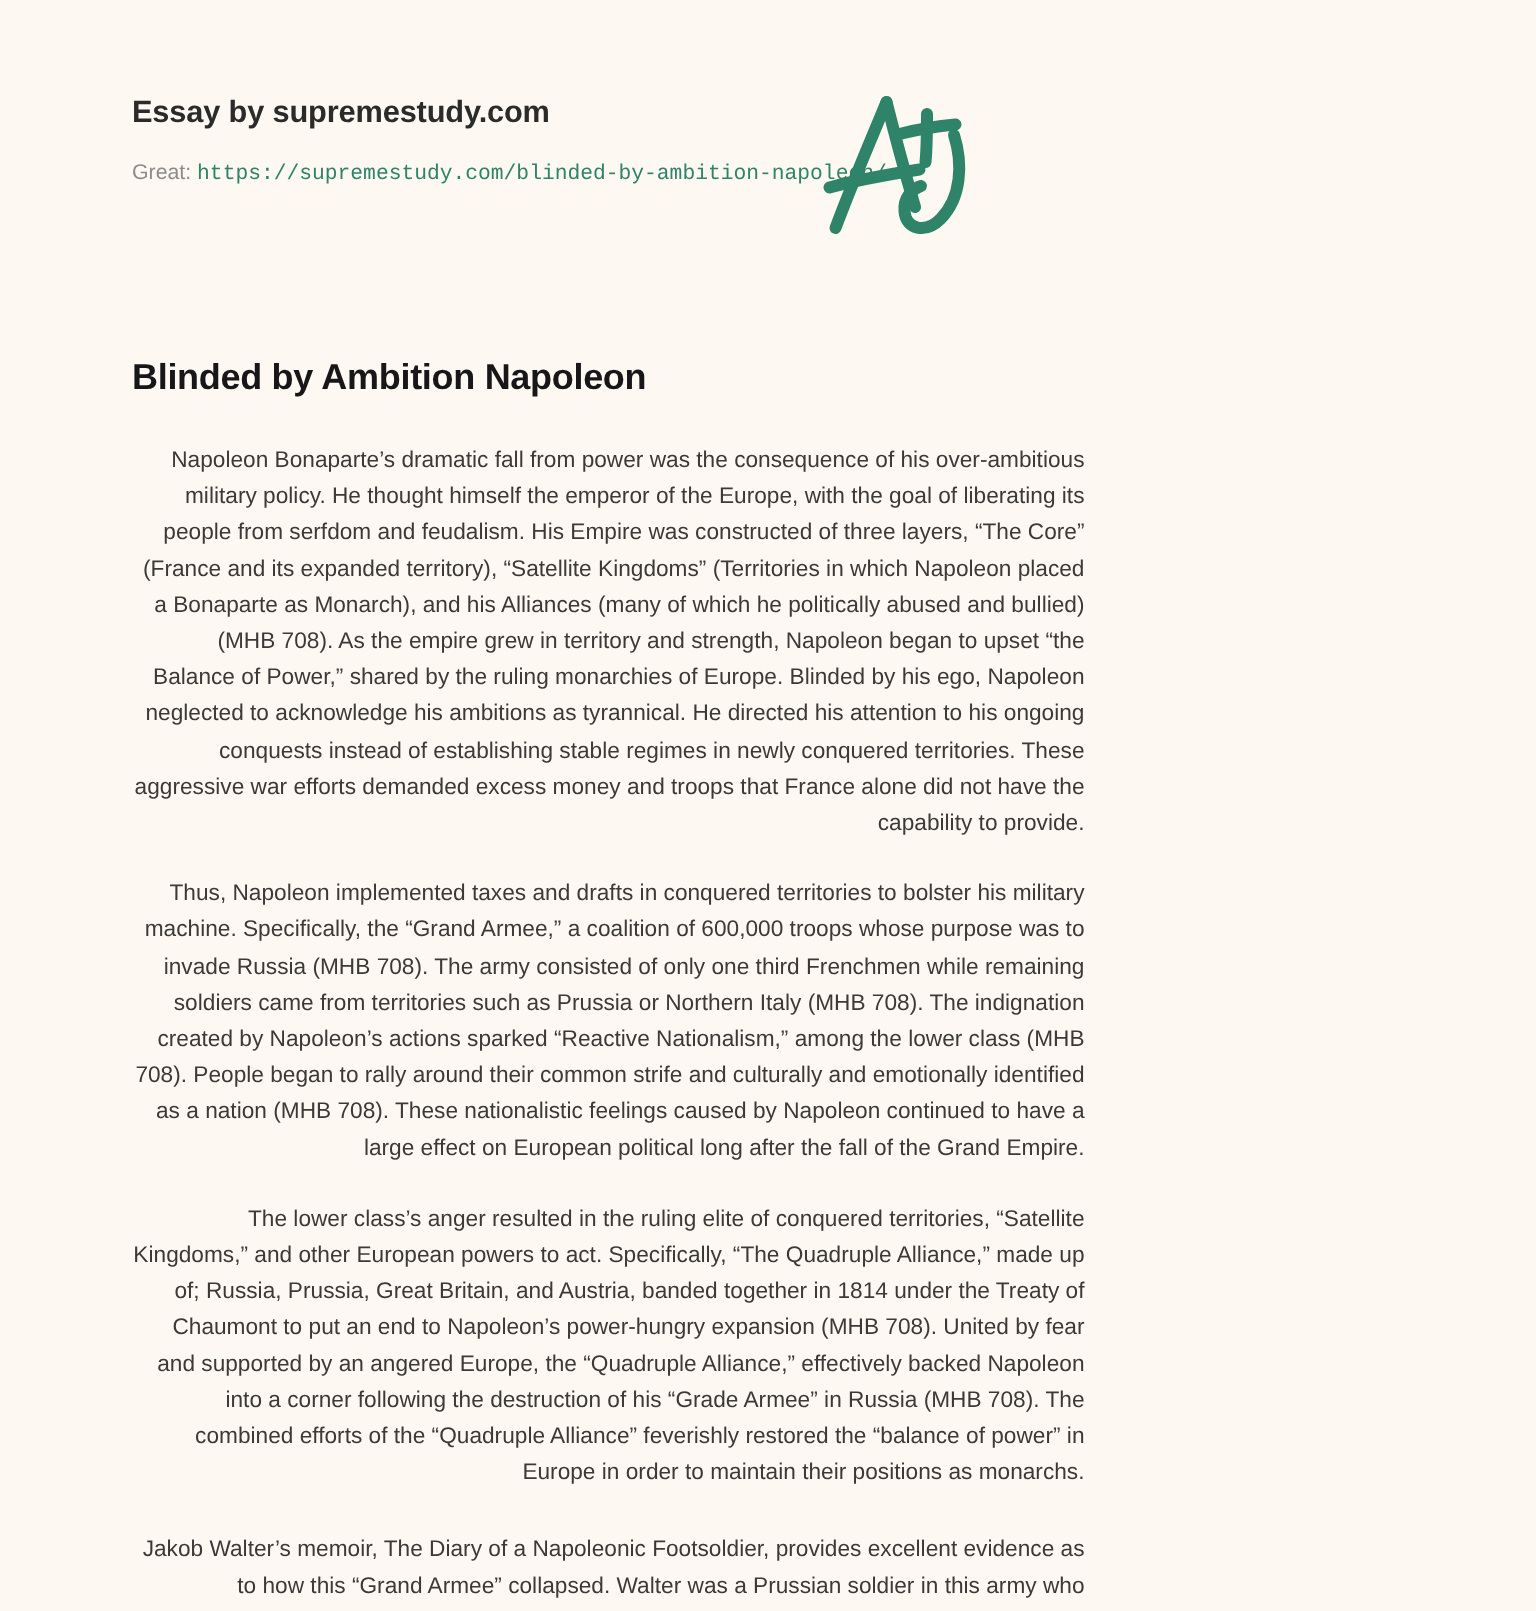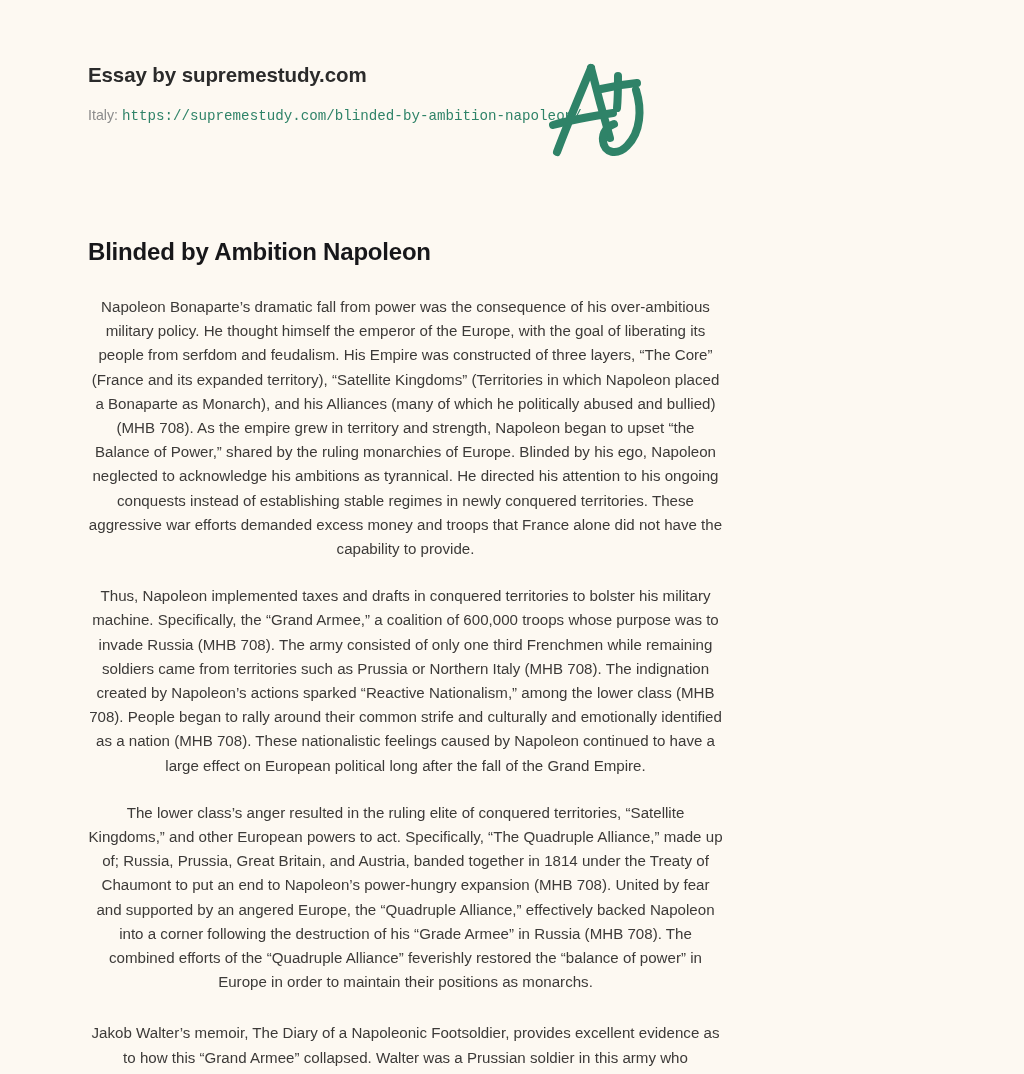--- a/index.html
+++ b/index.html
@@ -83,38 +83,38 @@
   
   .body-copy {
     padding-top: 28px;
   }
 
   .body-copy p {
     margin: 0 0 23px 0;
     font-size: 15.1px;
     line-height: 24.2px;
     color: #3c3a38;
-    text-align: center;
+    text-align: right;
     letter-spacing: 0.01px;
   }
   .body-copy p:last-child {
     margin-bottom: 0;
     margin-top: 27px;
   }
 </style>
 </head>
 <body>
 
 <div class="page">
 
   <div class="header">
     <div class="byline">Essay by supremestudy.com</div>
 
     <div class="source-row">
-      <span class="source-label">Italy:</span>
+      <span class="source-label">Great:</span>
       <a class="source-url" href="#">https://supremestudy.com/blinded-by-ambition-napoleon/</a>
     </div>
 
     <div class="logo">
       <svg viewBox="0 0 110 118" xmlns="http://www.w3.org/2000/svg">
         <g fill="none" stroke="#2f8368" stroke-linecap="round" stroke-linejoin="round">
 
           <path d="M50 16 C 41 38, 28 68, 16 100" stroke-width="8"></path>
 
           <path d="M50 16 C 55 36, 62 62, 69 86" stroke-width="8"></path>

